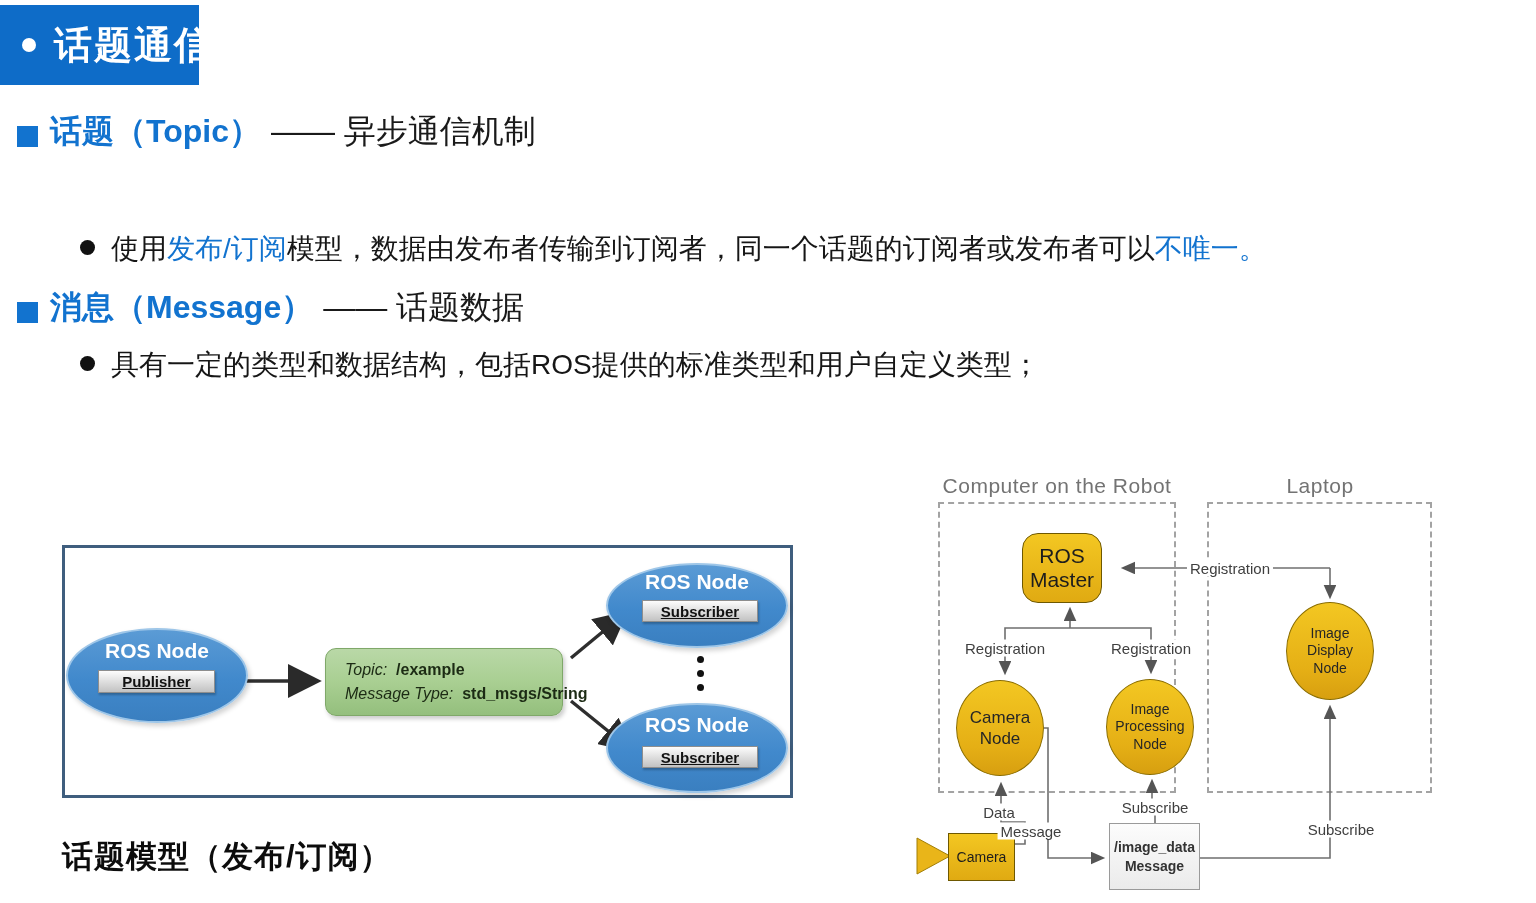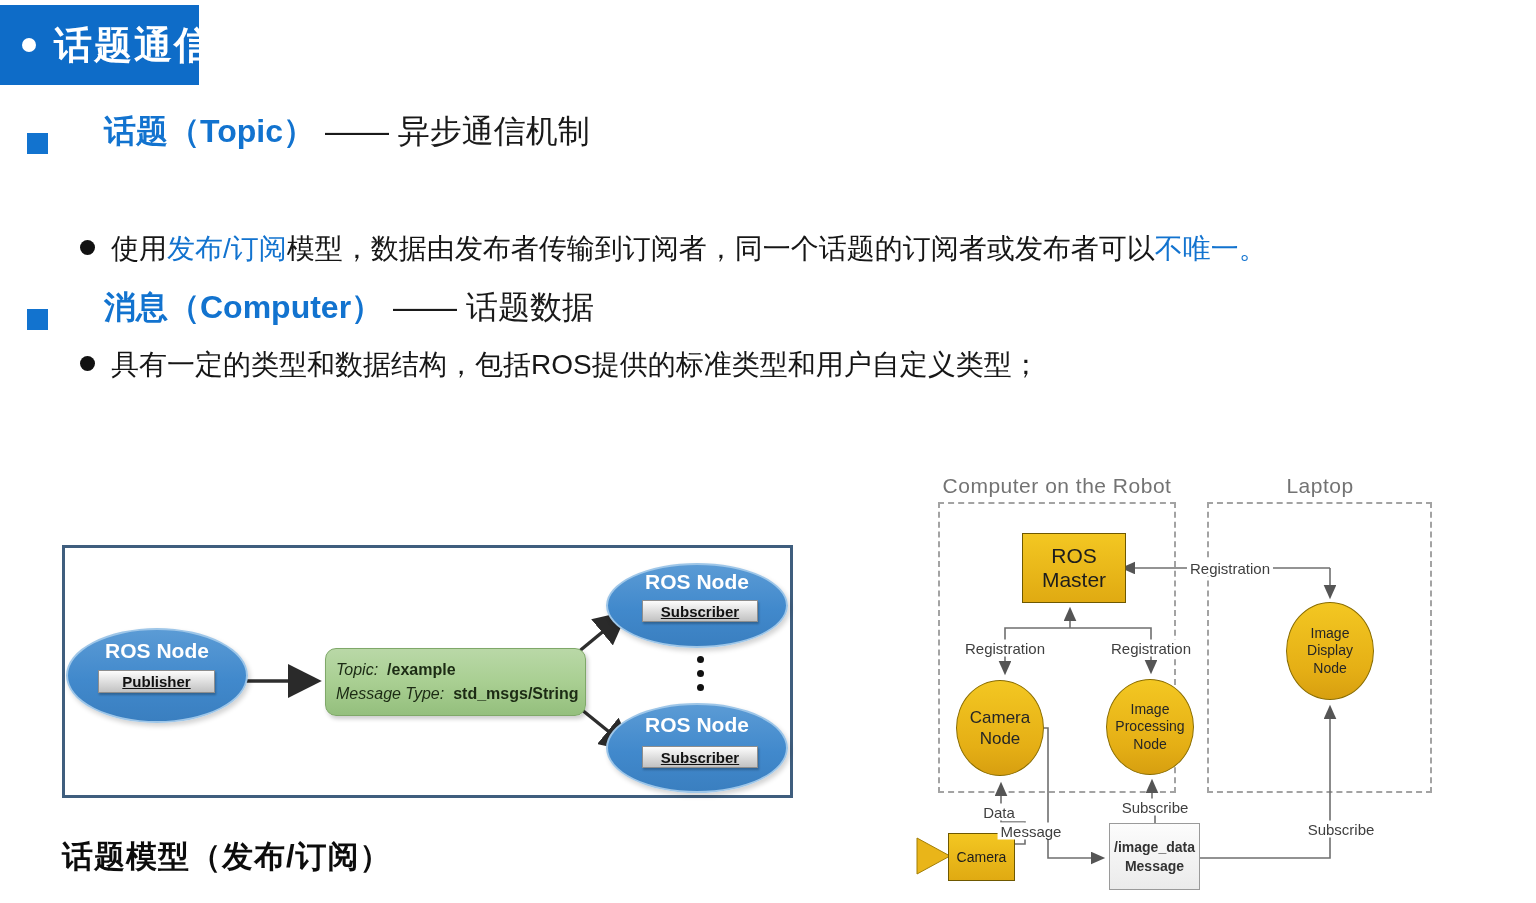--- a/index.html
+++ b/index.html
@@ -6,45 +6,45 @@
   #slide{position:relative;width:1536px;height:903px;background:#ffffff;overflow:hidden;
          font-family:"Liberation Sans","DejaVu Sans",sans-serif;color:#1a1a1a;}
 
   
   .banner{position:absolute;left:0;top:5px;width:199px;height:80px;background:var(--banner-bg,#0e6cc8);
           display:flex;align-items:center;}
   .banner-dot{width:14px;height:14px;border-radius:50%;background:#fff;margin-left:22px;flex:0 0 auto;}
   .banner-title{color:#fff;font-size:38px;font-weight:bold;margin-left:18px;letter-spacing:2px;white-space:nowrap;}
 
   
-  .sec-head{position:absolute;left:27px;display:flex;align-items:flex-end;white-space:nowrap;gap:44px;}
+  .sec-head{position:absolute;left:17px;display:flex;align-items:center;white-space:nowrap;}
   .sq{width:21px;height:21px;background:var(--accent-blue,#1273cf);margin-top:9px;flex:0 0 auto;}
   .sec-head .head-text{margin-left:12px;font-size:32px;}
   .head-blue{color:var(--accent-blue,#1273cf);font-weight:bold;}
   .head-rest{color:#1a1a1a;margin-left:10px;}
   .bullet{position:absolute;left:80px;display:flex;align-items:flex-start;white-space:nowrap;}
   .b-dot{width:15px;height:15px;border-radius:50%;background:#111;margin-top:10px;flex:0 0 auto;}
   .b-text{margin-left:16px;font-size:28px;color:#161616;}
   .blue-frag{color:var(--accent-blue,#1273cf);}
 
   
   .tm-box{position:absolute;left:62px;top:545px;width:731px;height:253px;background:#fff;
           border:3px solid #3f5e7e;box-sizing:border-box;}
   .tm-abs{position:absolute;}
   .ellipse-blue{position:absolute;border-radius:50%;
       background:linear-gradient(180deg,var(--node-blue-light,#5b9bd5) 0%,#4189cc 55%,var(--node-blue-dark,#3a7fc0) 100%);
       border:2px solid #9ec6e8;box-shadow:2px 3px 5px rgba(0,0,0,.18);box-sizing:border-box;}
   .node-title{position:absolute;width:100%;text-align:center;color:#fff;font-weight:bold;font-size:21px;}
   .role-box{position:absolute;background:linear-gradient(180deg,#fdfdfd 0%,#dcdcdc 55%,#c2c2c2 100%);
       border:1px solid #8e8e8e;box-shadow:1px 2px 2px rgba(0,0,0,.25);
       display:flex;align-items:center;justify-content:center;font-size:15px;font-weight:bold;color:#111;box-sizing:border-box;text-decoration:underline;}
-  .topic-green{position:absolute;left:260px;top:100px;width:261px;height:68px;border-radius:11px;
+  .topic-green{position:absolute;left:260px;top:100px;width:238px;height:68px;border-radius:11px;
       background:linear-gradient(180deg,#b9d8a7 0%,var(--topic-green,#a9cf92) 50%,#94bf7d 100%);
       border:1px solid #7fa869;box-shadow:2px 3px 4px rgba(0,0,0,.2);
-      box-sizing:border-box;padding:9px 0 0 10px;color:#1c2b14;font-size:16px;line-height:24px;white-space:nowrap;}
+      box-sizing:border-box;padding:9px 0 0 19px;color:#1c2b14;font-size:16px;line-height:24px;white-space:nowrap;}
   .tl-label{font-style:italic;margin-right:9px;}
   .tl-value{font-weight:bold;}
   .vdots{position:absolute;left:632px;top:108px;display:flex;flex-direction:column;gap:7px;}
   .vdots span{width:7px;height:7px;border-radius:50%;background:#111;}
   .tm-caption{position:absolute;left:62px;top:836px;width:731px;text-align:left;
       font-size:31px;font-weight:bold;color:#0c0c0c;letter-spacing:1px;}
 
   
   .rg{position:absolute;left:900px;top:470px;width:636px;height:433px;}
   .rg-title{position:absolute;top:4px;text-align:center;font-size:21px;color:#737373;letter-spacing:.5px;}
@@ -84,21 +84,21 @@
   <div class="bullet" style="top:230px;">
     <span class="b-dot"></span>
     <span class="b-text">
       <span>使用</span><span class="blue-frag">发布/订阅</span><span>模型，数据由发布者传输到订阅者，同一个话题的订阅者或发布者可以</span><span class="blue-frag">不唯一。</span>
     </span>
   </div>
 
   <div class="sec-head" style="top:286px;">
     <span class="sq"></span>
     <span class="head-text">
-      <span class="head-blue">消息（Computer）</span><span class="head-rest">—— 话题数据</span>
+      <span class="head-blue">消息（Message）</span><span class="head-rest">—— 话题数据</span>
     </span>
   </div>
 
   <div class="bullet" style="top:346px;">
     <span class="b-dot"></span>
     <span class="b-text">具有一定的类型和数据结构，包括ROS提供的标准类型和用户自定义类型；</span>
   </div>
 
 
   <div class="tm-box">
@@ -165,21 +165,21 @@
         <path d="M251,186 V201" marker-end="url(#ag)"></path>
         <path d="M115,374 H125 V352 H101 V315" marker-end="url(#ag)"></path>
         <path d="M144,258 H148 V388 H202" marker-end="url(#ag)"></path>
         <path d="M252,331 V312" marker-end="url(#ag)"></path>
         <path d="M255,344 V354"></path>
         <path d="M300,388 H430 V238" marker-end="url(#ag)"></path>
       </g>
       <polygon points="17,368 17,404 50,386" fill="#e9b519" stroke="#a27f07" stroke-width="1"></polygon>
     </svg>
 
-    <div class="ybox" style="left:122px;top:63px;width:104px;height:70px;font-size:21px;line-height:1.15;padding:0 30px;">ROS Master</div>
+    <div class="ybox" style="left:122px;top:63px;width:80px;height:70px;font-size:21px;line-height:1.15;padding:0 30px;border-radius:16px;">ROS Master</div>
     <div class="ynode" style="left:56px;top:210px;width:88px;height:96px;font-size:17px;padding:0 10px;">Camera Node</div>
     <div class="ynode" style="left:206px;top:209px;width:88px;height:96px;font-size:14px;padding:0 6px;">Image Processing Node</div>
     <div class="ynode" style="left:386px;top:132px;width:88px;height:98px;font-size:14px;padding:0 12px;">Image Display Node</div>
     <div class="ybox" style="left:48px;top:363px;width:67px;height:48px;font-size:14px;">Camera</div>
 
     <div class="msg-box">
       <div>/image_data</div>
       <div>Message</div>
     </div>
 

